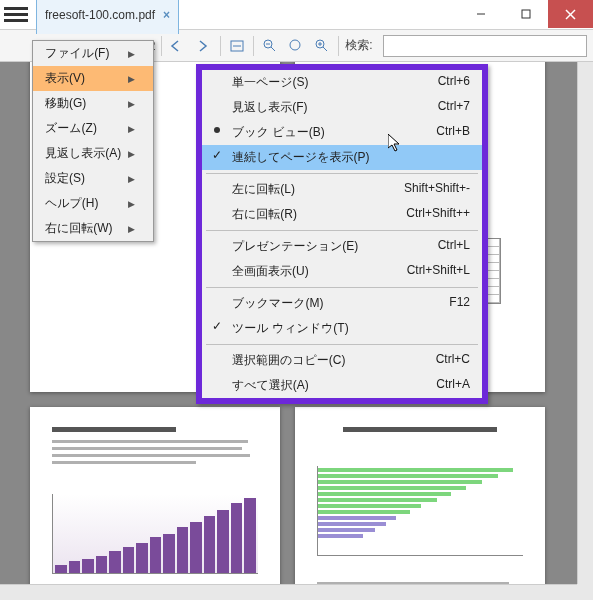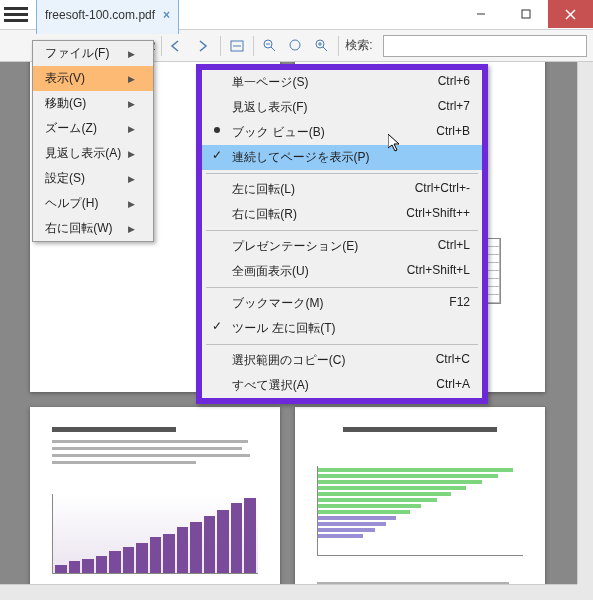--- a/index.html
+++ b/index.html
@@ -290,21 +290,21 @@
     <div class="sub-item hl">
       <span class="sub-mark">
         <span class="check">✓</span>
       </span>
       <span>連続してページを表示(P)</span>
       <span></span>
     </div>
     <div class="sub-sep"></div>
     <div class="sub-item">
       <span>左に回転(L)</span>
-      <span>Ctrl+Ctrl+-</span>
+      <span>Shift+Shift+-</span>
     </div>
     <div class="sub-item">
       <span>右に回転(R)</span>
       <span>Ctrl+Shift++</span>
     </div>
     <div class="sub-sep"></div>
     <div class="sub-item">
       <span>プレゼンテーション(E)</span>
       <span>Ctrl+L</span>
     </div>
@@ -314,21 +314,21 @@
     </div>
     <div class="sub-sep"></div>
     <div class="sub-item">
       <span>ブックマーク(M)</span>
       <span>F12</span>
     </div>
     <div class="sub-item">
       <span class="sub-mark">
         <span class="check">✓</span>
       </span>
-      <span>ツール 左に回転(T)</span>
+      <span>ツール ウィンドウ(T)</span>
       <span></span>
     </div>
     <div class="sub-sep"></div>
     <div class="sub-item">
       <span>選択範囲のコピー(C)</span>
       <span>Ctrl+C</span>
     </div>
     <div class="sub-item">
       <span>すべて選択(A)</span>
       <span>Ctrl+A</span>

